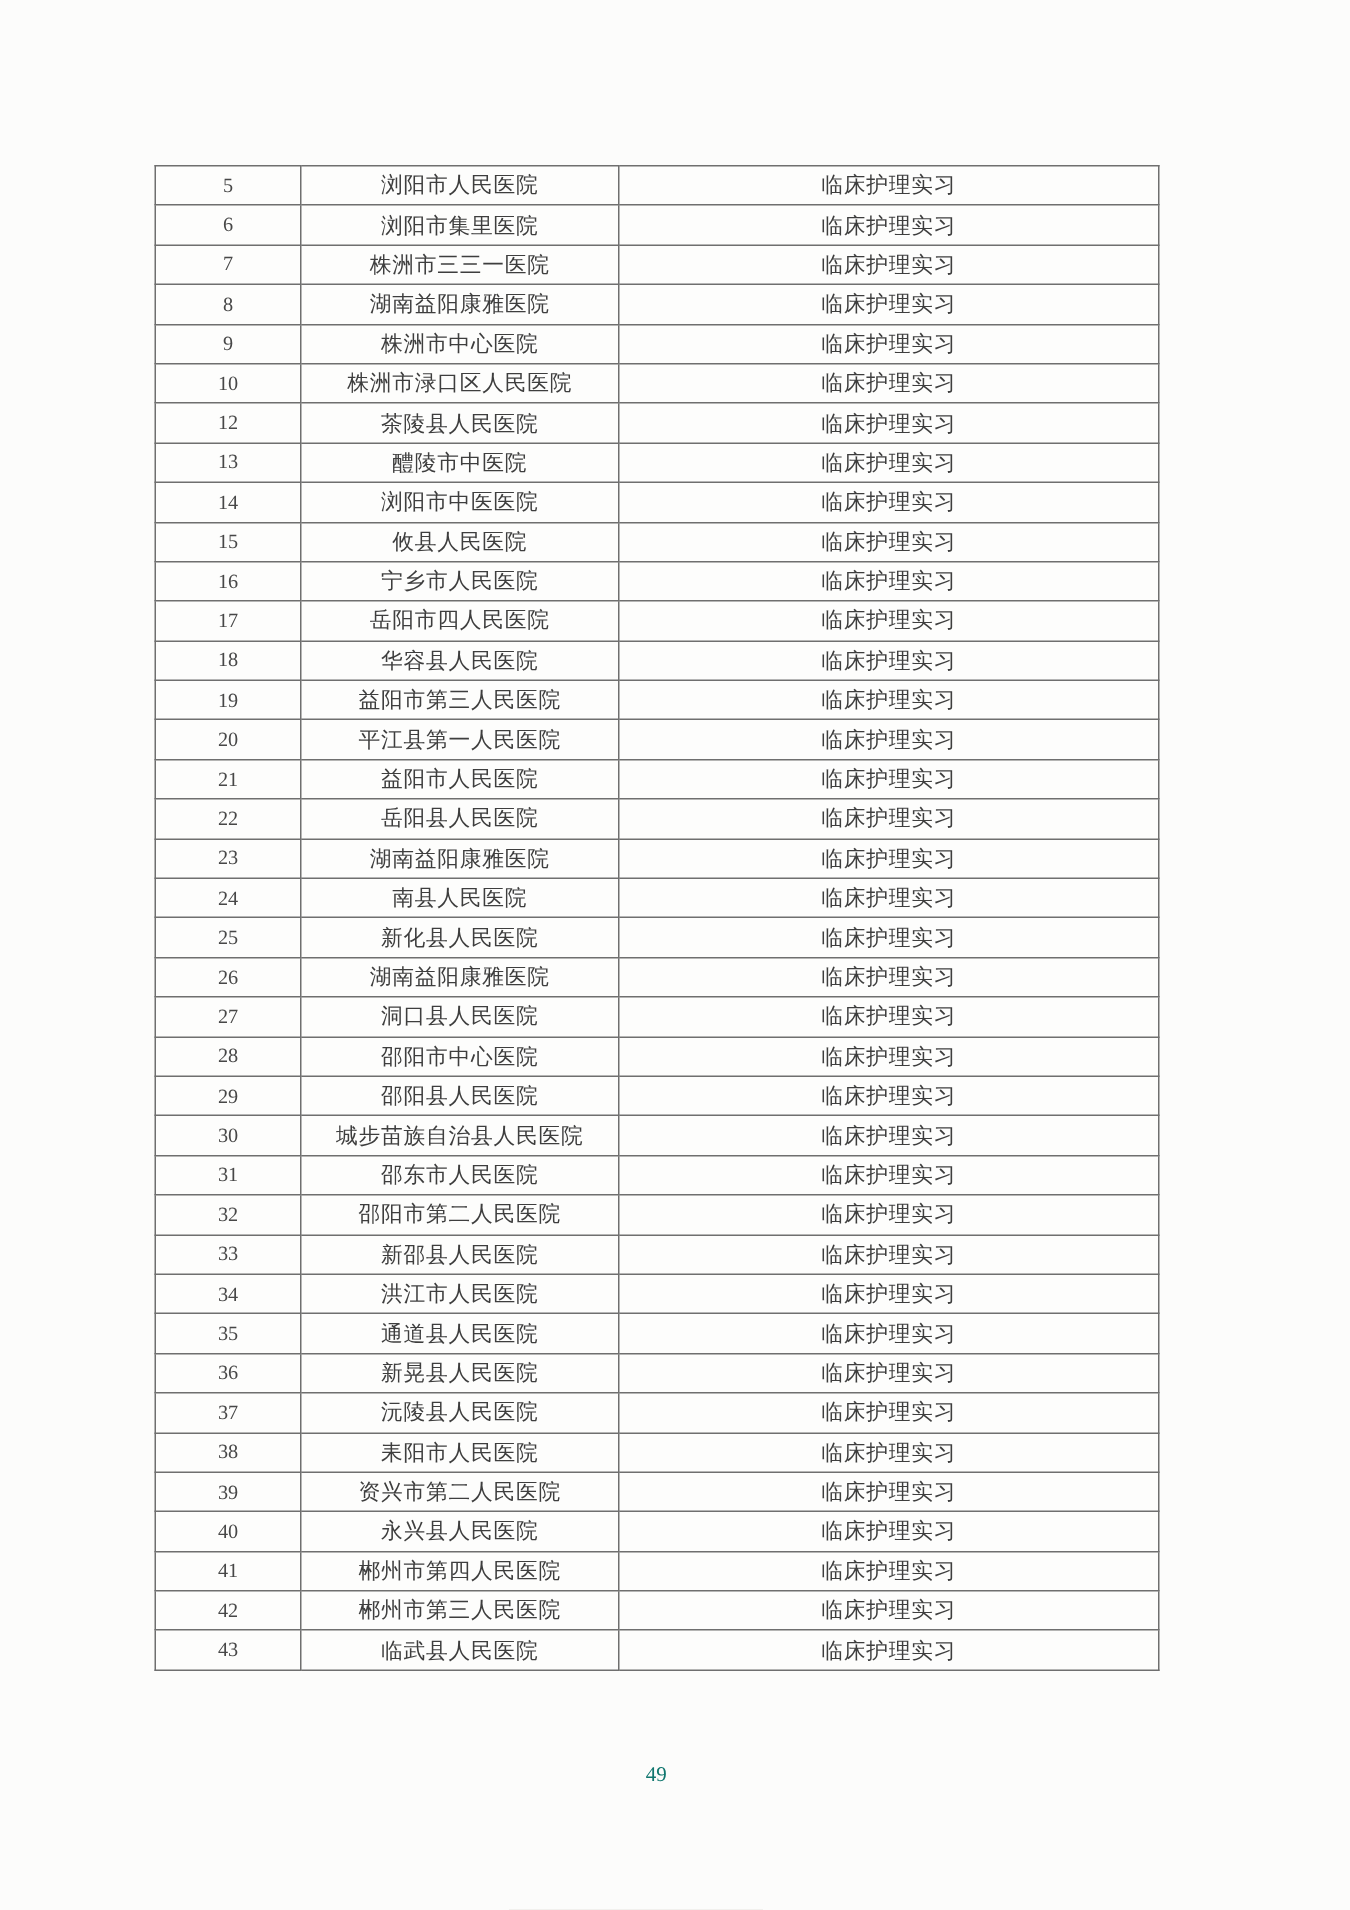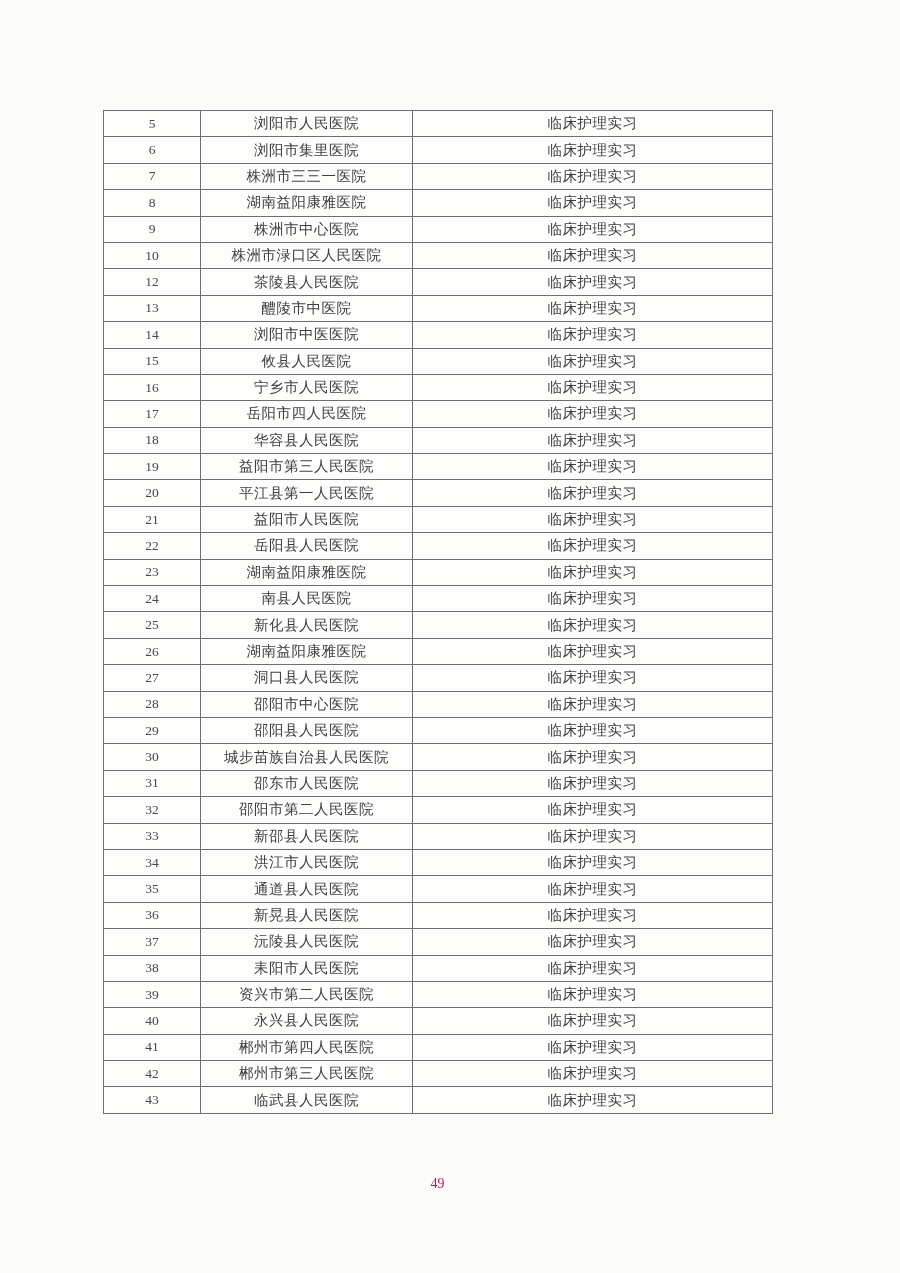--- a/index.html
+++ b/index.html
@@ -45,21 +45,21 @@
     letter-spacing: 0;
     color: #474747;
   }
   .page-footer {
     position: absolute;
     left: 103px;
     top: 1176px;
     width: 669px;
     text-align: center;
     font-size: 14px;
-    color: #be185d;
+    color: #0f766e;
   }
 </style>
 </head>
 <body>
 
 <div class="page">
 
   <table class="doc-table">
     <colgroup>
       <col class="c-no">

